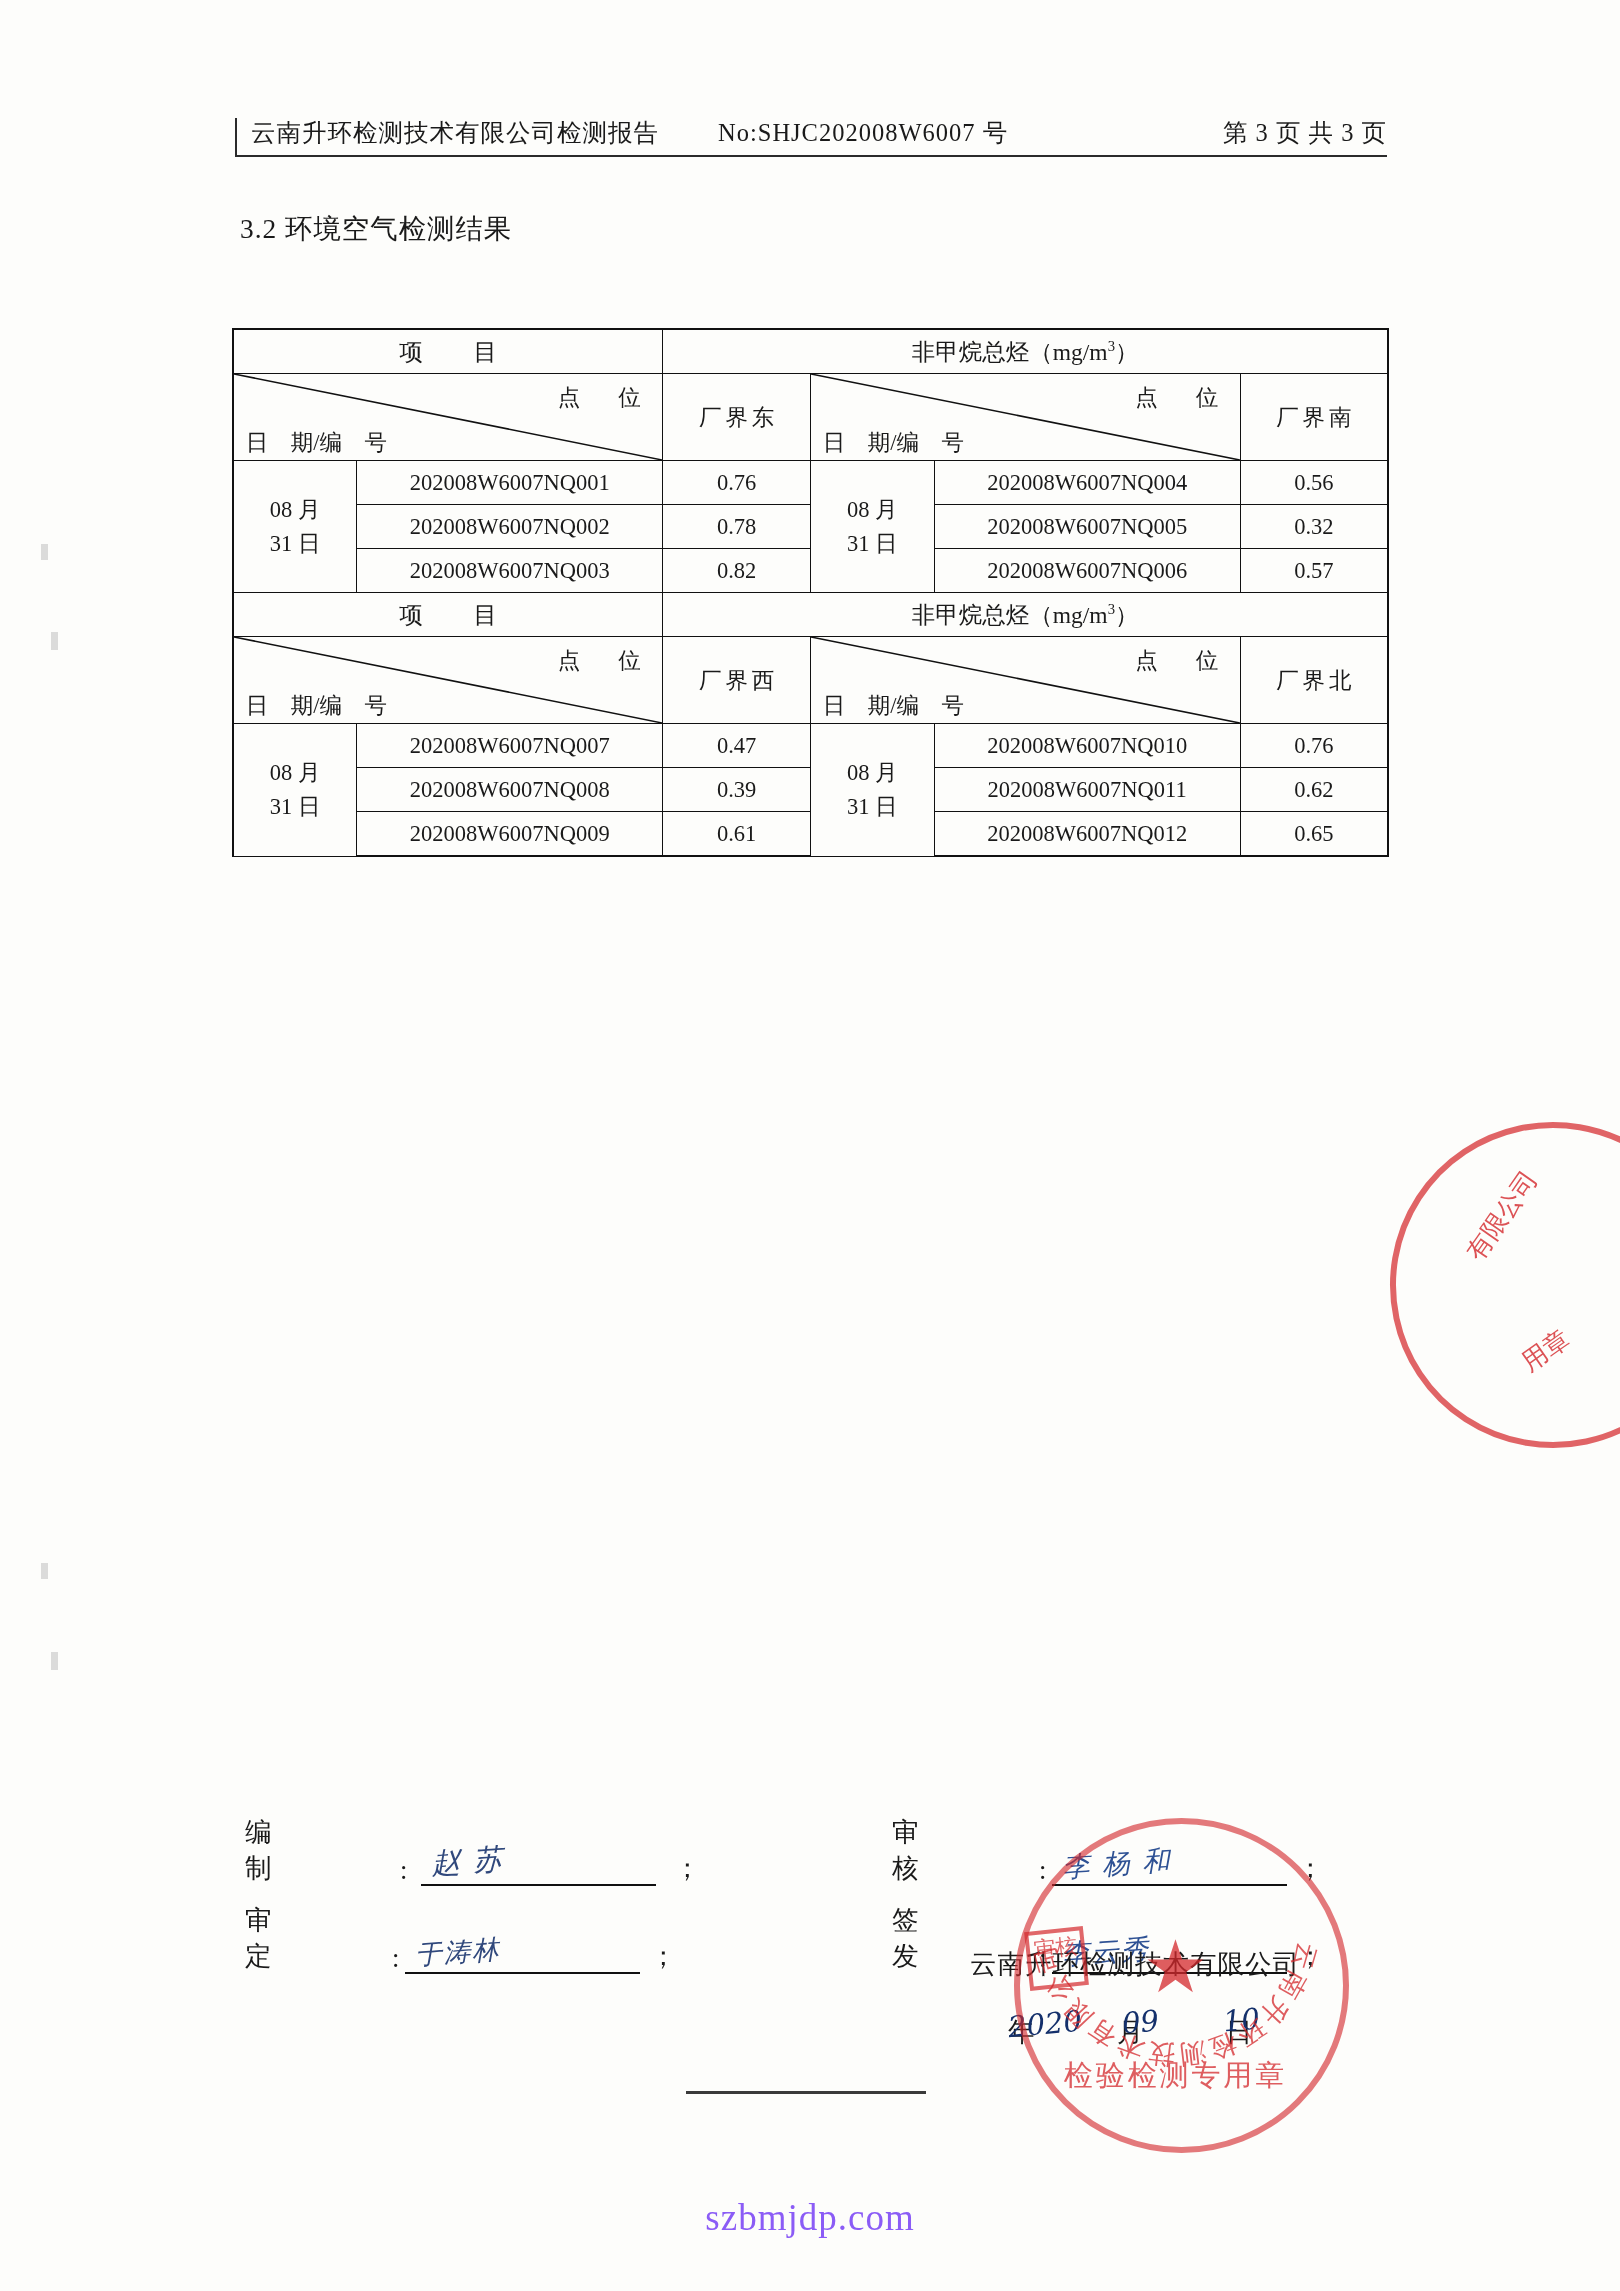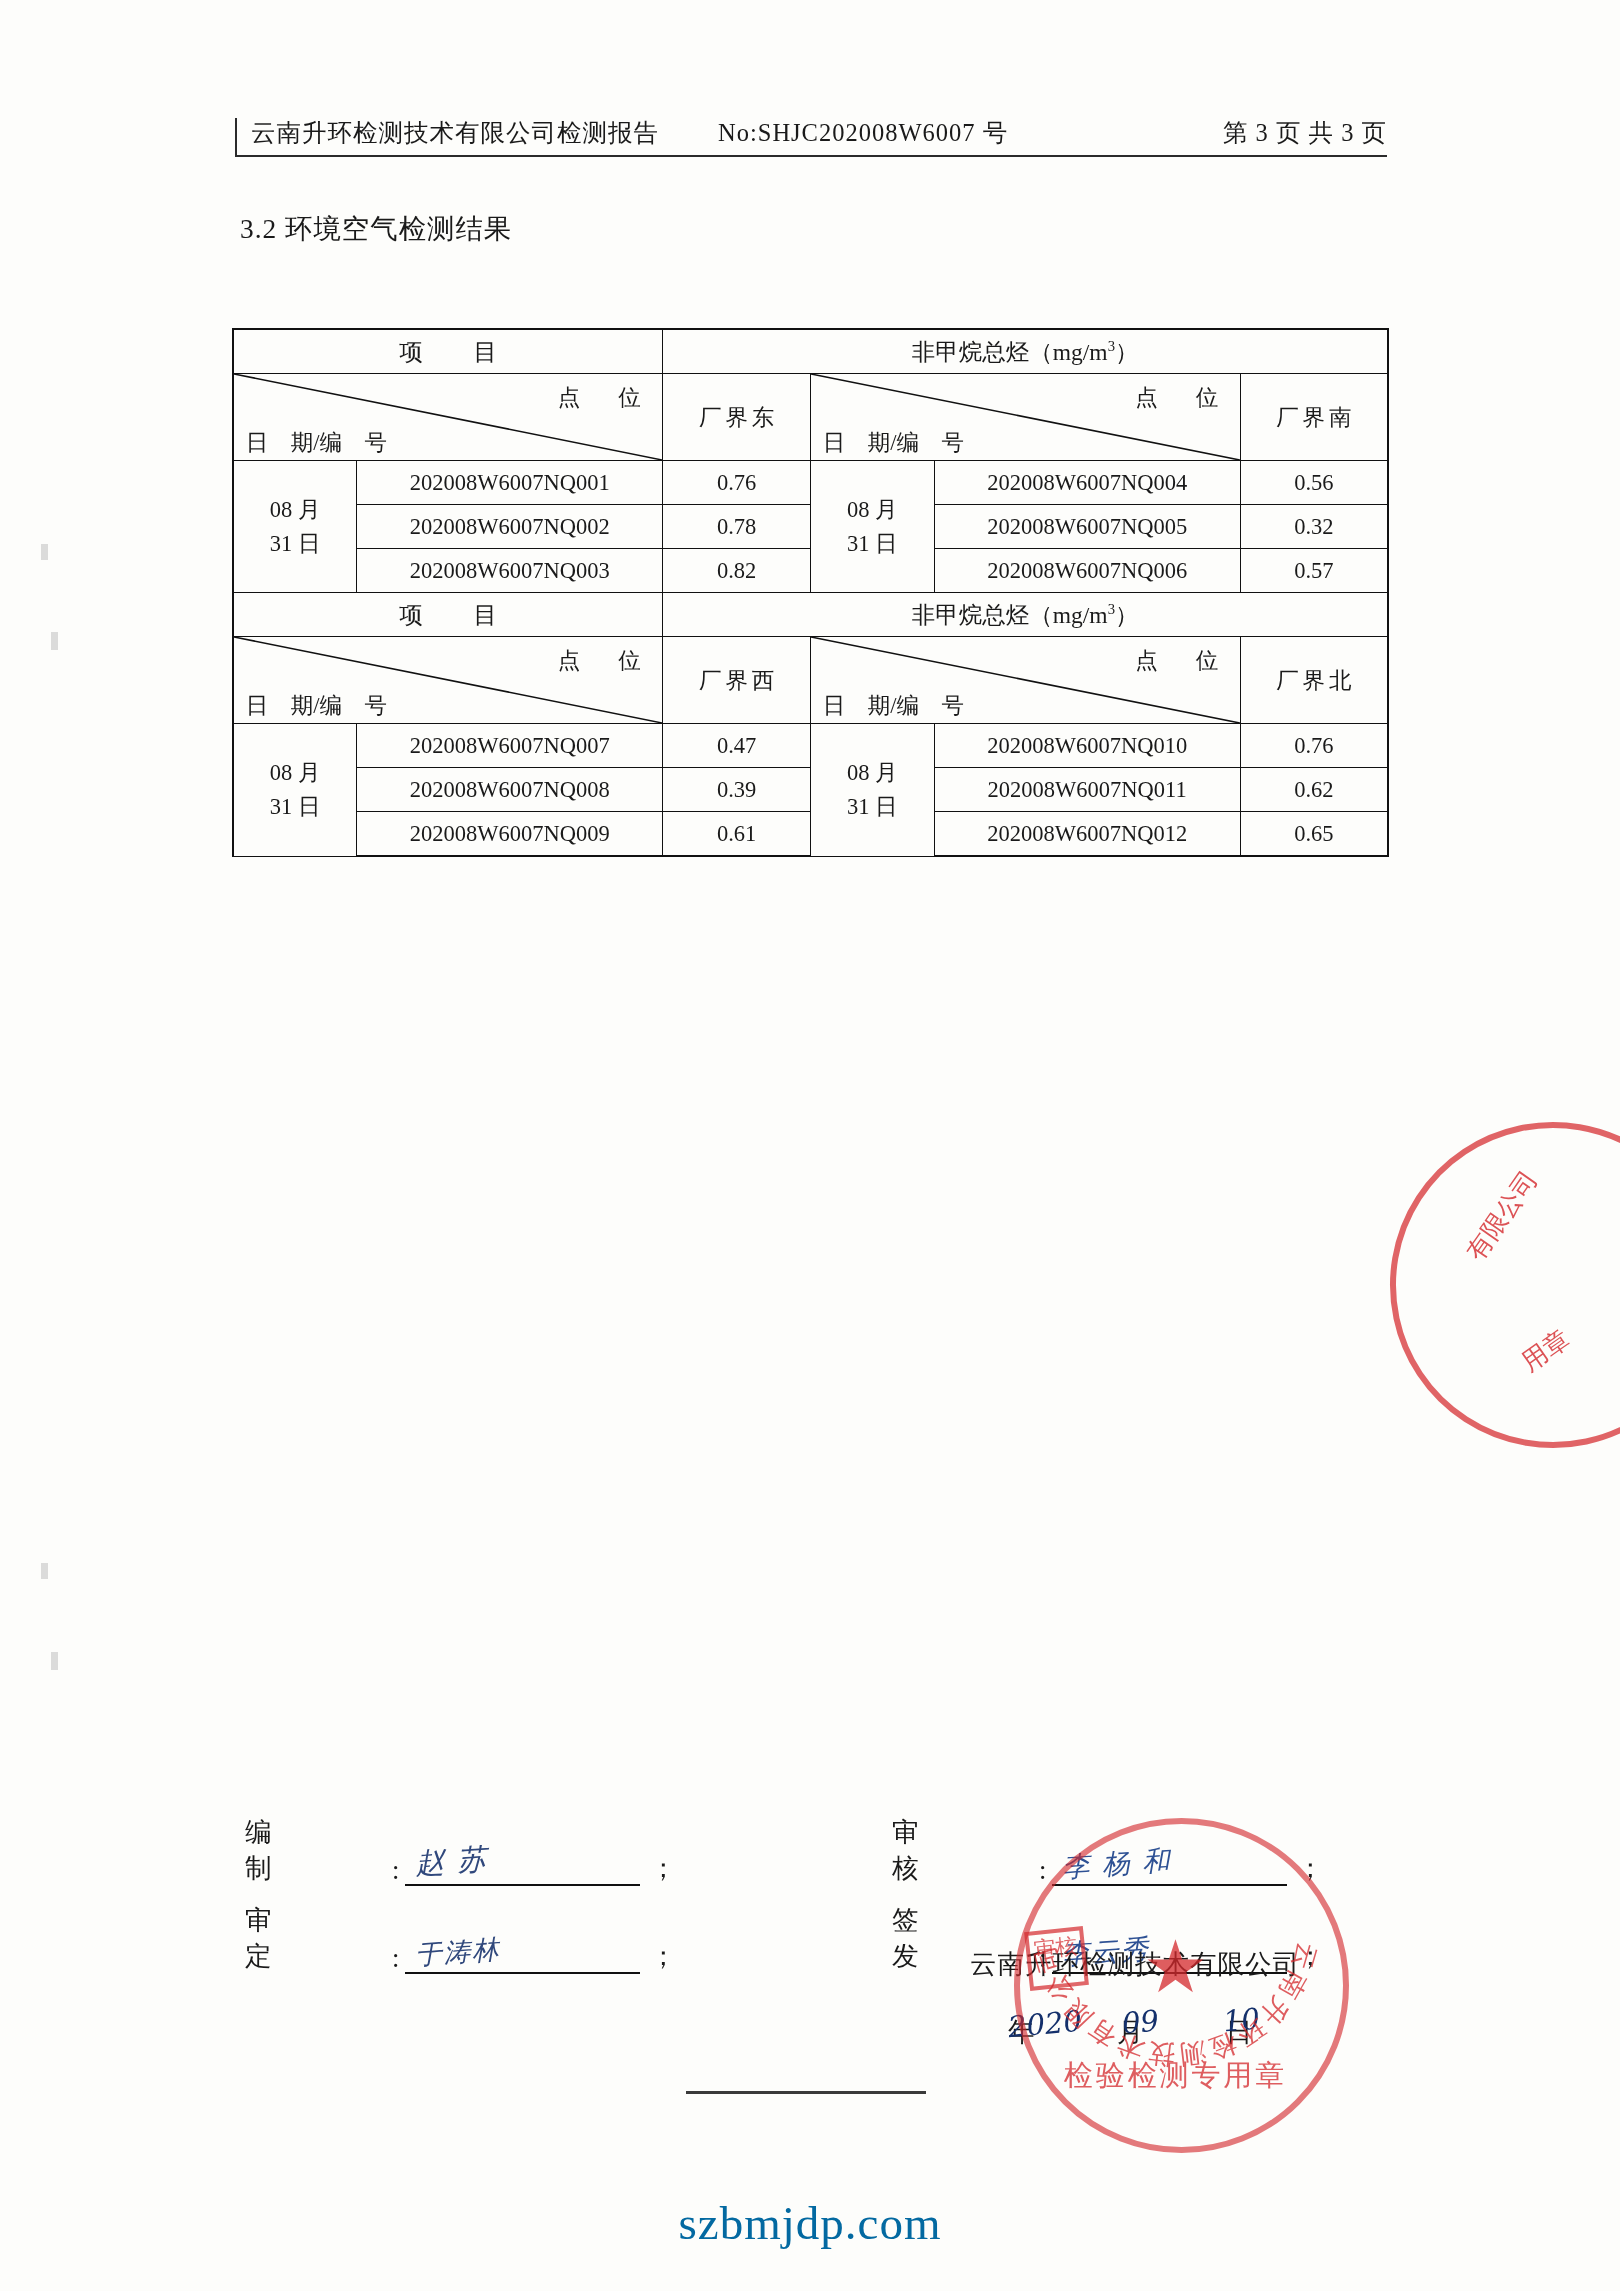--- a/index.html
+++ b/index.html
@@ -211,22 +211,22 @@
     background: #3a3a3a;
   }
 
   .watermark {
     position: absolute;
     left: 0;
     top: 2196px;
     width: 1620px;
     text-align: center;
     font-family: "Liberation Serif", serif;
-    font-size: 47px;
-    color: #0369a1;
+    font-size: 37px;
+    color: #8b5cf6;
     letter-spacing: 1px;
   }
 
   
   .stamp-round {
     position: absolute;
     border-radius: 50%;
     border: 6.9px solid #d4282c;
     opacity: 0.72;
   }
@@ -460,21 +460,21 @@
   <div class="speck" style="left:41px; top:1563px; width:6.9px; height:15.7px;"></div>
   <div class="speck" style="left:51px; top:1652px; width:6.9px; height:17.6px;"></div>
 
   <div class="stamp-round stamp-top"></div>
   <div class="stamp-top-text">
     <span style="left:54px; top:37px; transform:rotate(-55deg);">有限公司</span>
     <span style="left:123px; top:172px; transform:rotate(-35deg);">用章</span>
   </div>
 
   <div class="sign-area">
-    <div class="sig-row" style="left:245px; top:19.6px;">
+    <div class="sig-row" style="left:245px; top:19.6px;gap:8px;">
       <span class="sig-label">编　　制</span>
       <span class="sig-colon">:</span>
       <span class="sig-line">
         <span class="hand">赵 苏</span>
       </span>
       <span class="sig-semi">；</span>
     </div>
 
     <div class="sig-row" style="left:892px; top:19.6px;">
       <span class="sig-label">审　　核</span>

